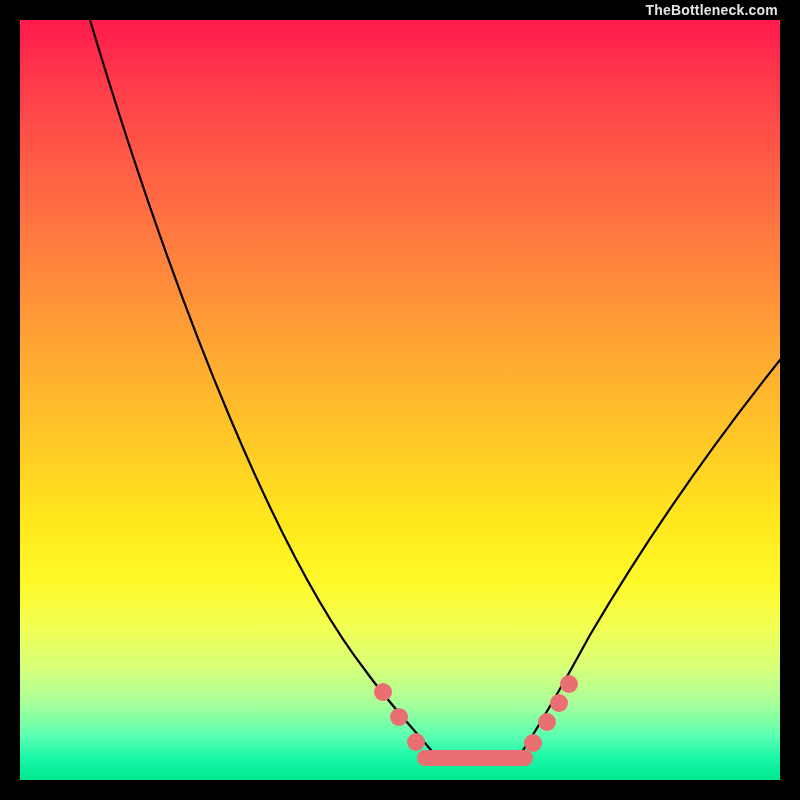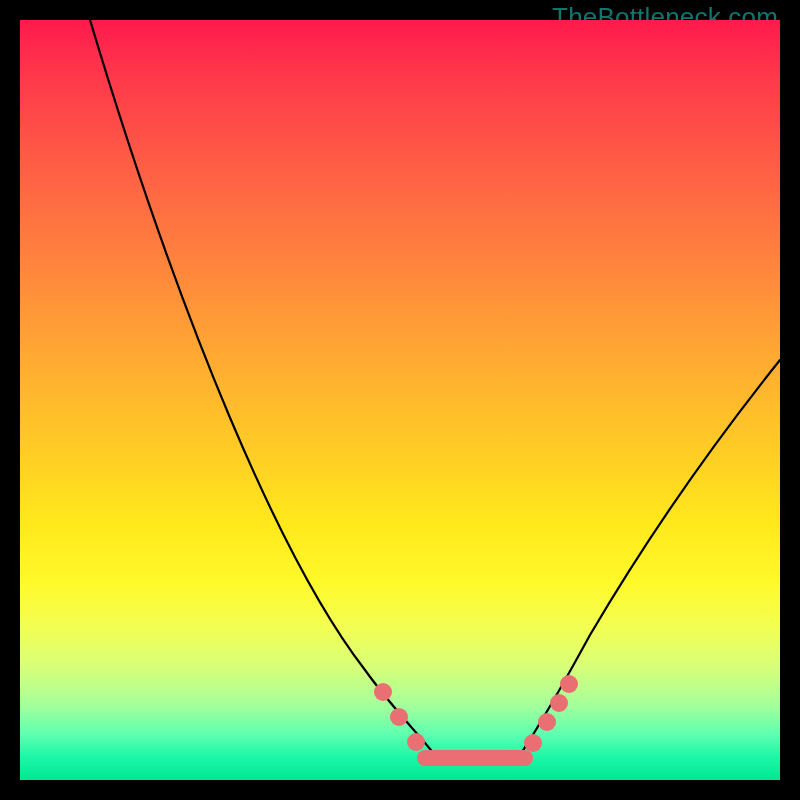--- a/index.html
+++ b/index.html
@@ -41,23 +41,23 @@
       #5effb0 94%,
       #1cf7a7 97%,
       #00e892 100%
     );
   }
   .attribution {
     position: absolute;
     right: 22px;
     top: 2px;
     font-family: Arial, Helvetica, sans-serif;
-    font-weight: 400;
-    font-size: 26px;
-    color: #0f766e;
+    font-weight: 700;
+    font-size: 14px;
+    color: #e5e5e5;
     letter-spacing: 0.2px;
   }
   svg.curves {
     position: absolute;
     left: 0;
     top: 0;
     width: 760px;
     height: 760px;
   }
   .curve {

